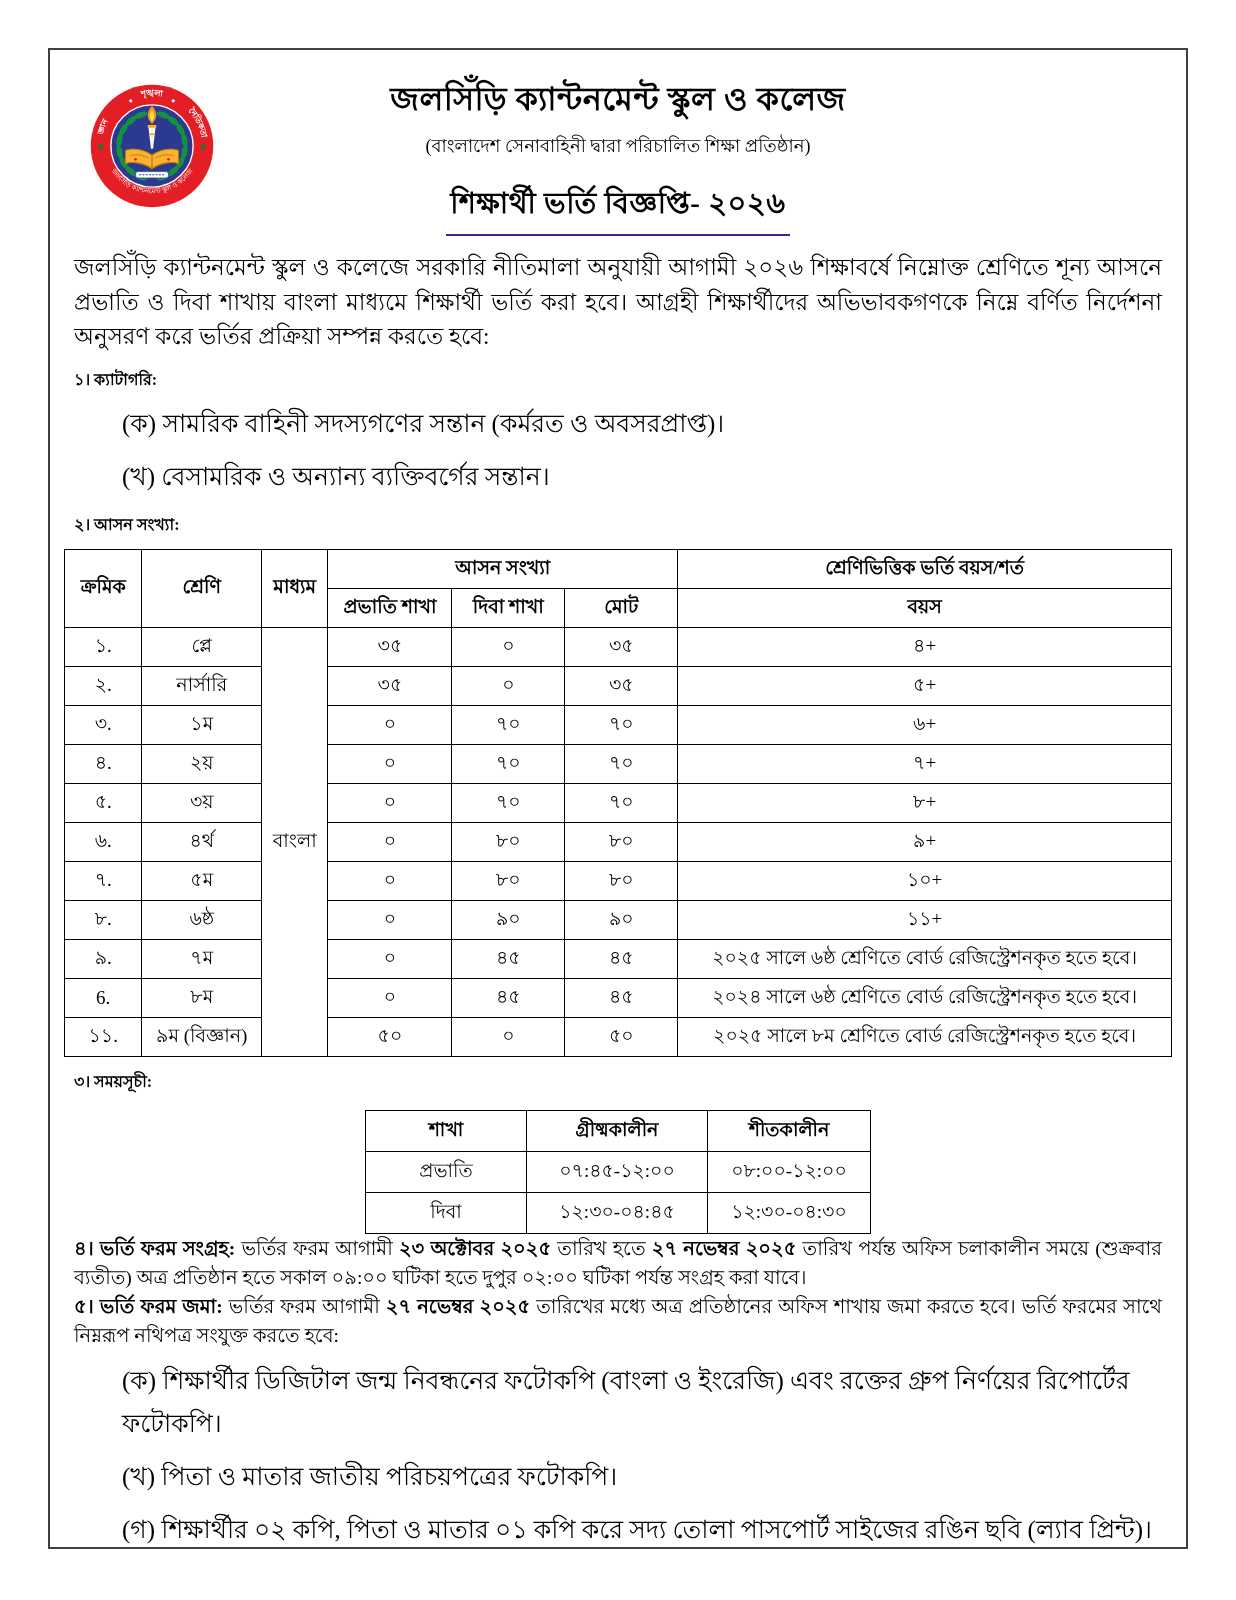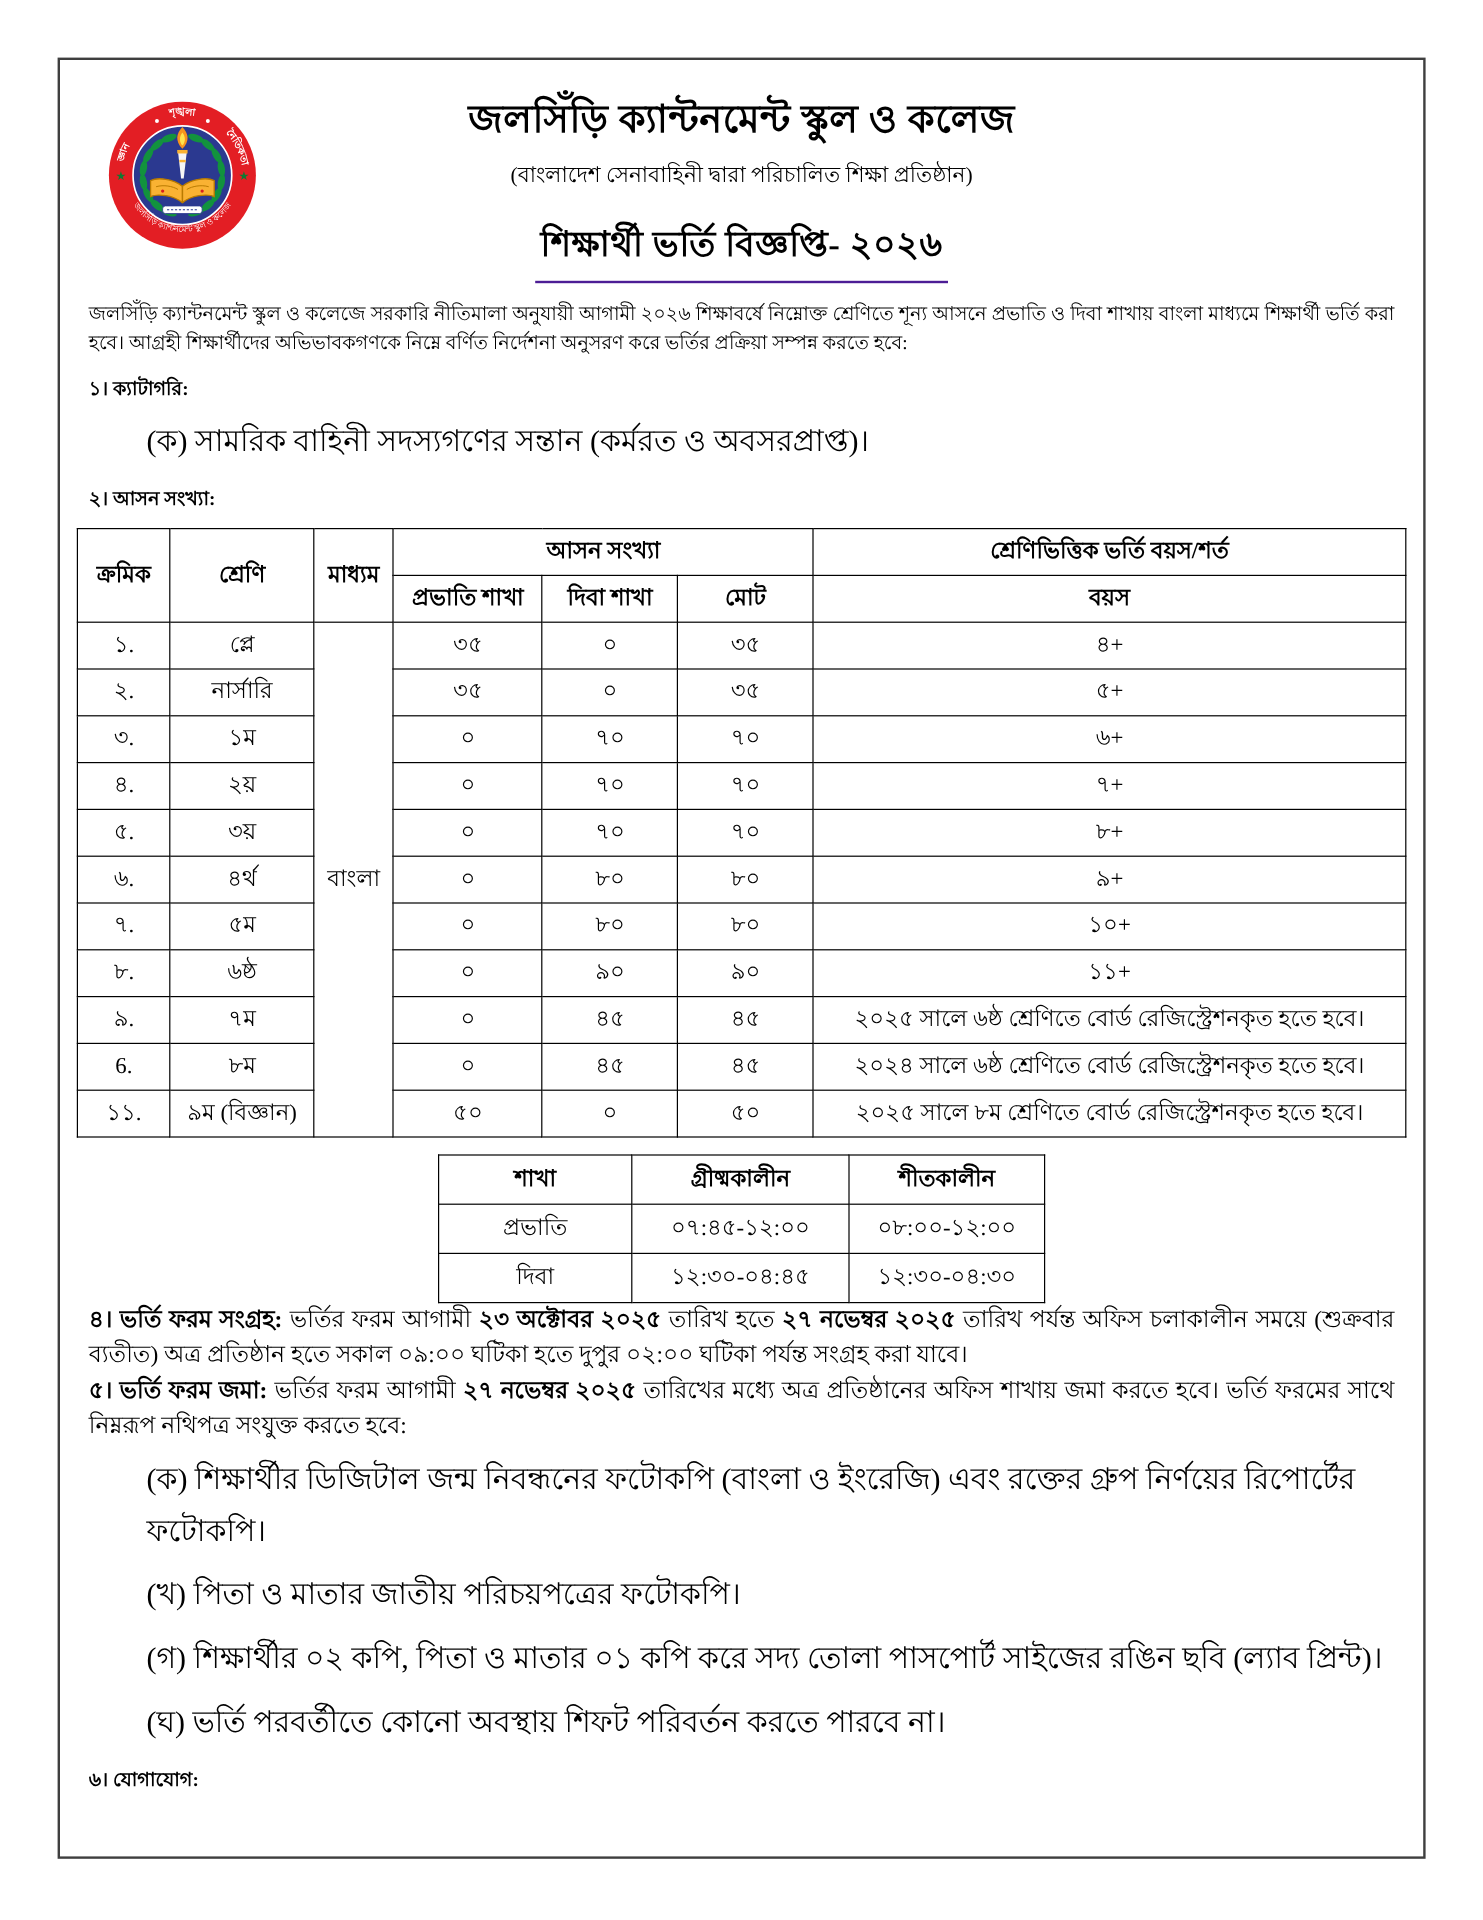--- a/index.html
+++ b/index.html
@@ -18,21 +18,21 @@
   .header{position:relative;text-align:center;}
   .logo{position:absolute;left:14px;top:8px;width:128px;height:128px;}
   .school-name{font-size:32px;font-weight:bold;margin-top:8px;letter-spacing:.5px;}
   .school-address{font-size:19px;margin-top:9px;}
   .managed-note{font-size:18px;margin-top:4px;}
   .notice-title{
     display:inline-block;font-size:29px;font-weight:bold;margin-top:17px;
     border-bottom:2px solid #4c1d95;padding:0 4px 5px 4px;letter-spacing:.5px;
   }
   
-  .intro{font-size:16px;line-height:1.5;text-align:justify;margin:15px 0 0 0;}
+  .intro{font-size:23px;line-height:1.5;text-align:justify;margin:15px 0 0 0;}
   .sec-h{font-size:16px;font-weight:bold;margin:12px 0 0 0;}
   .sub-item{font-size:25px;margin:10px 0 0 48px;}
   
   table{border-collapse:collapse;}
   .seat-table{width:calc(100% + 20px);margin:10px -10px 0 -10px;table-layout:fixed;}
   .seat-table th,.seat-table td{
     border:1.6px solid #000;text-align:center;vertical-align:middle;
     font-size:19px;padding:3px 2px;height:28px;
   }
   .seat-table th{font-weight:bold;}
@@ -123,20 +123,21 @@
     <div class="managed-note">(বাংলাদেশ সেনাবাহিনী দ্বারা পরিচালিত শিক্ষা প্রতিষ্ঠান)</div>
     <div>
       <span class="notice-title">শিক্ষার্থী ভর্তি বিজ্ঞপ্তি- ২০২৬</span>
     </div>
   </div>
 
   <p class="intro">জলসিঁড়ি ক্যান্টনমেন্ট স্কুল ও কলেজে সরকারি নীতিমালা অনুযায়ী আগামী ২০২৬ শিক্ষাবর্ষে নিম্নোক্ত শ্রেণিতে শূন্য আসনে প্রভাতি ও দিবা শাখায় বাংলা মাধ্যমে শিক্ষার্থী ভর্তি করা হবে। আগ্রহী শিক্ষার্থীদের অভিভাবকগণকে নিম্নে বর্ণিত নির্দেশনা অনুসরণ করে ভর্তির প্রক্রিয়া সম্পন্ন করতে হবে:</p>
 
   <div class="sec-h">১। ক্যাটাগরি:</div>
   <div class="sub-item">(ক) সামরিক বাহিনী সদস্যগণের সন্তান (কর্মরত ও অবসরপ্রাপ্ত)।</div>
+  <div class="sub-item">(খ) বেসামরিক ও অন্যান্য ব্যক্তিবর্গের সন্তান।</div>
 
   <div class="sec-h">২। আসন সংখ্যা:</div>
   <table class="seat-table">
     <colgroup>
       <col style="width:7%">
         <col style="width:10.8%">
         <col style="width:6%">
       <col style="width:11.2%">
         <col style="width:10.2%">
         <col style="width:10.2%">
@@ -243,20 +244,21 @@
         <td>১১.</td>
         <td>৯ম (বিজ্ঞান)</td>
         <td>৫০</td>
         <td>০</td>
         <td>৫০</td>
         <td>২০২৫ সালে ৮ম শ্রেণিতে বোর্ড রেজিস্ট্রেশনকৃত হতে হবে।</td>
       </tr>
     </tbody>
   </table>
 
+  <div class="sec-h">৩। সময়সূচী:</div>
   <table class="schedule-table">
     <thead>
       <tr>
         <th class="col-branch">শাখা</th>
         <th class="col-summer">গ্রীষ্মকালীন</th>
         <th class="col-winter">শীতকালীন</th>
       </tr>
     </thead>
     <tbody>
       <tr>

